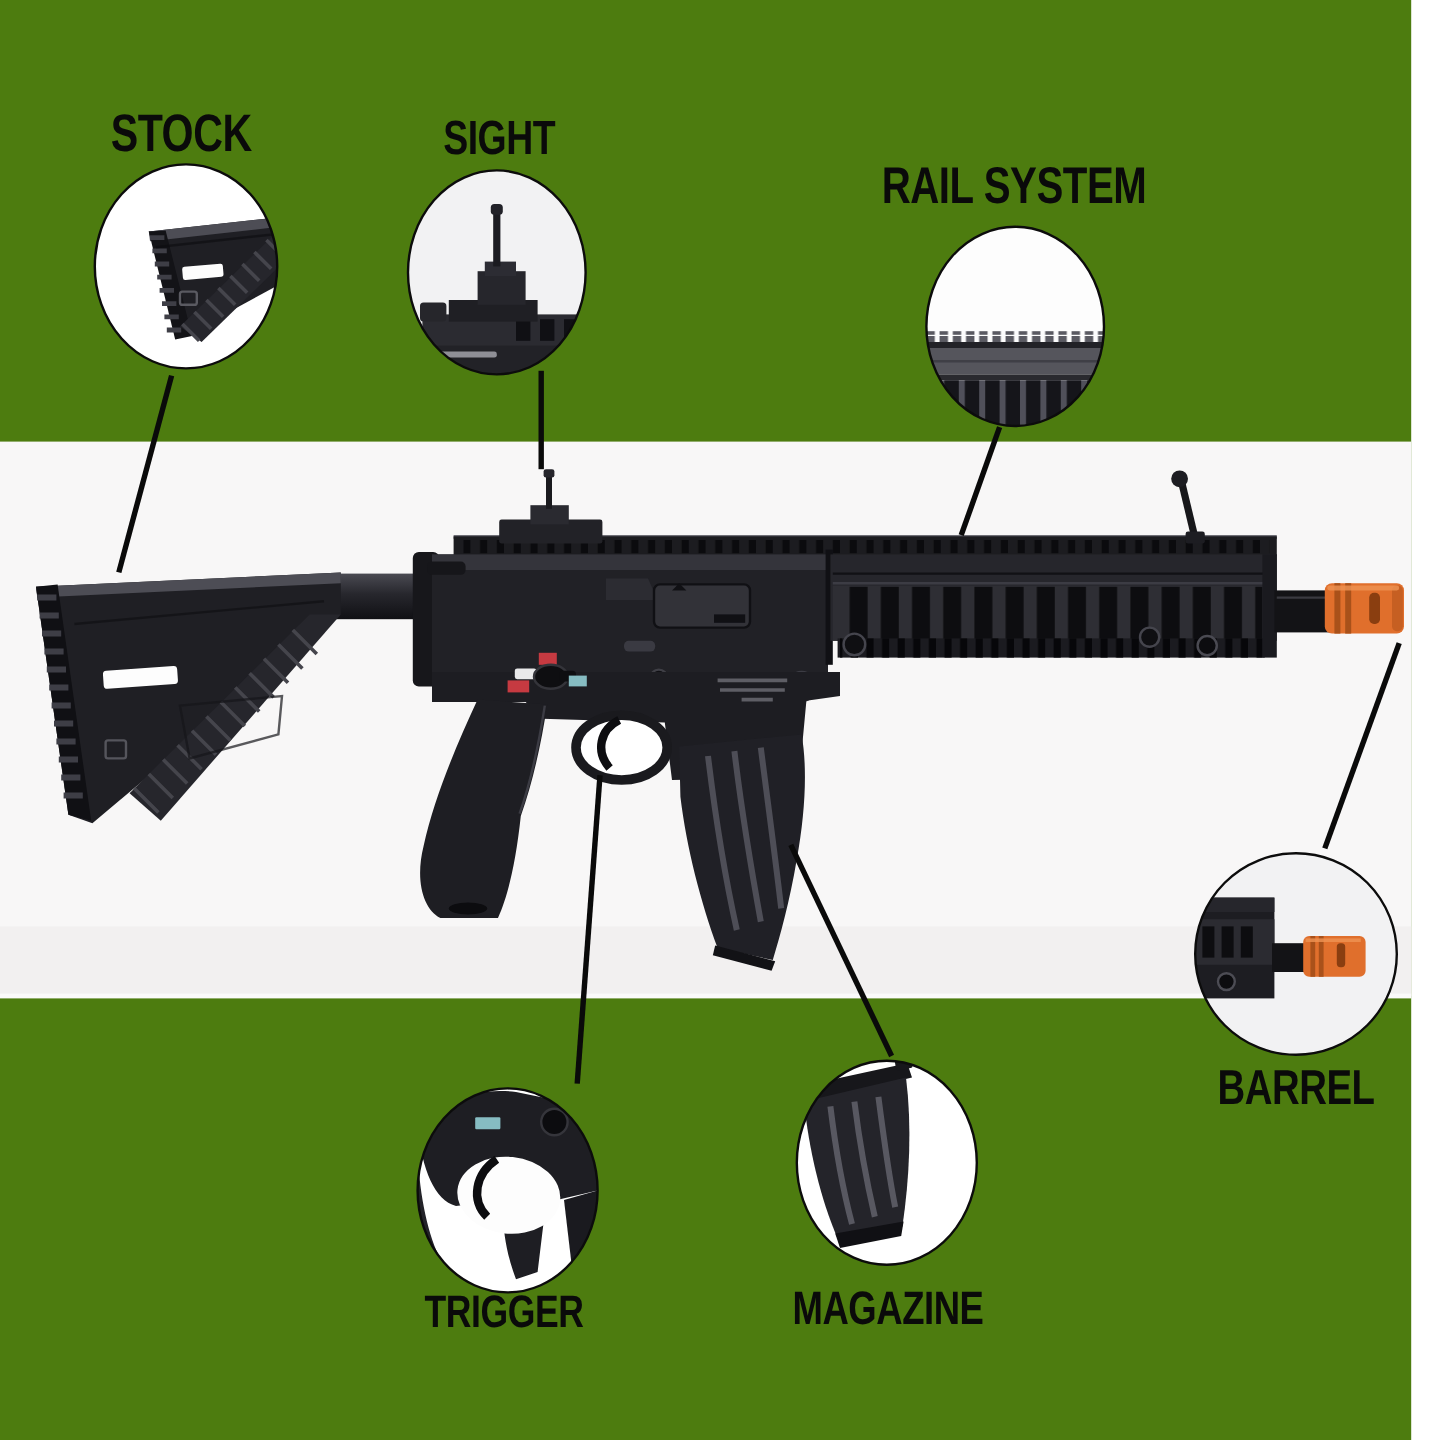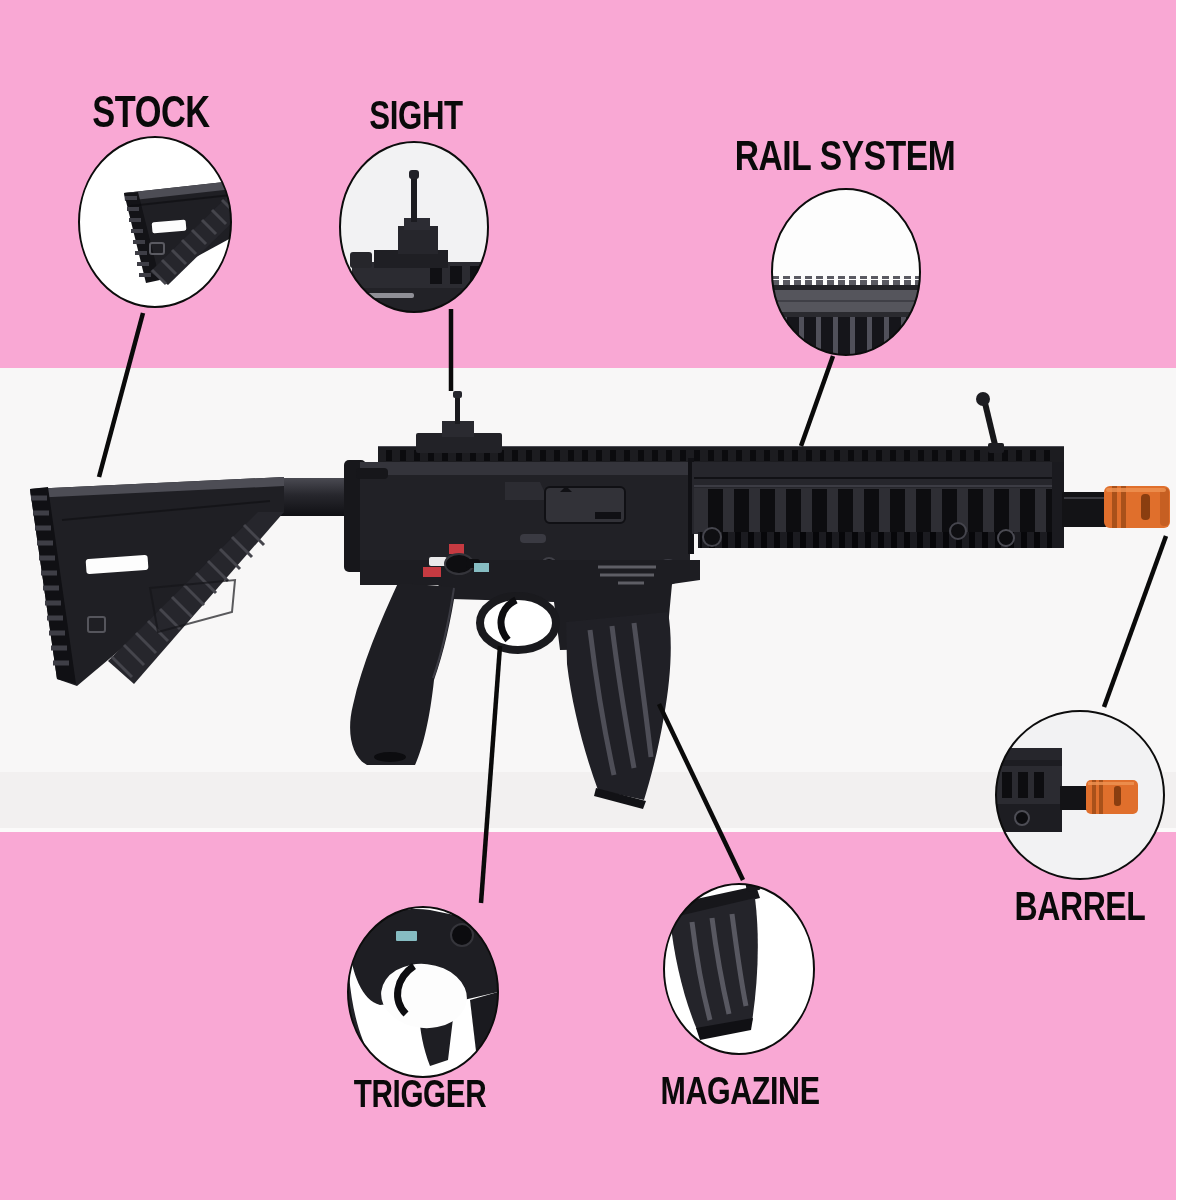--- a/index.html
+++ b/index.html
@@ -1,16 +1,16 @@
 <!DOCTYPE html>
 <html><head>
 <meta charset="utf-8">
 <style>
   html,body{margin:0;padding:0;background:#ffffff;}
-  .canvas{position:relative;width:1176px;height:1200px;background:#f9a8d4;overflow:hidden;
+  .canvas{position:relative;width:1176px;height:1200px;background:#4d7c0f;overflow:hidden;
           font-family:"Liberation Sans","DejaVu Sans",sans-serif;}
   .stage{position:absolute;left:0;top:0;width:1200px;height:1200px;}
   .part-label{position:absolute;font-weight:800;color:#0a0a0a;white-space:nowrap;line-height:1;
               letter-spacing:-0.5px;transform:translateX(-50%) scaleX(0.78);transform-origin:center top;}
   .lbl-stock   {left:151px; top:90px;  font-size:44px;}
   .lbl-sight   {left:416px; top:95px;  font-size:40px;}
   .lbl-rail    {left:845px; top:134px; font-size:43px;}
   .lbl-trigger {left:420px; top:1075px;font-size:38px;}
   .lbl-magazine{left:740px; top:1071px;font-size:39px;}
   .lbl-barrel  {left:1080px;top:886px; font-size:41px;}

